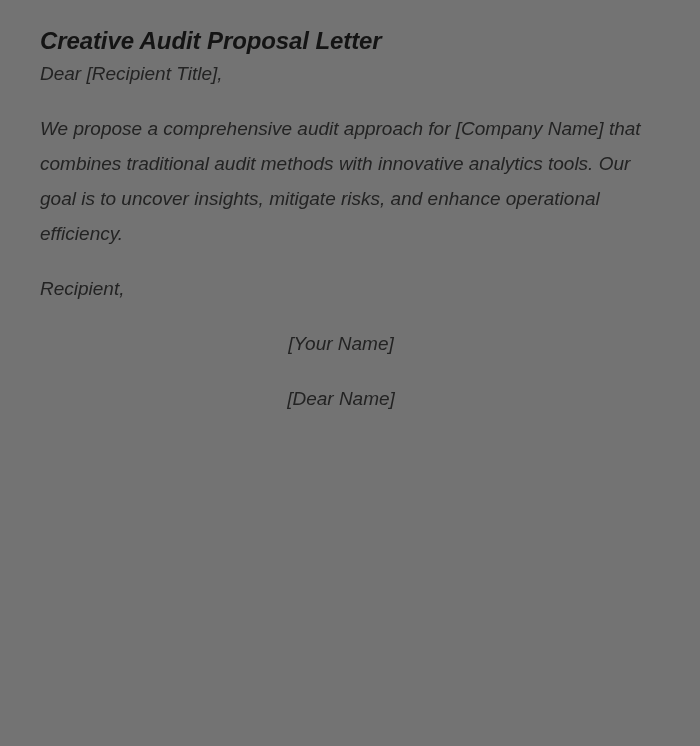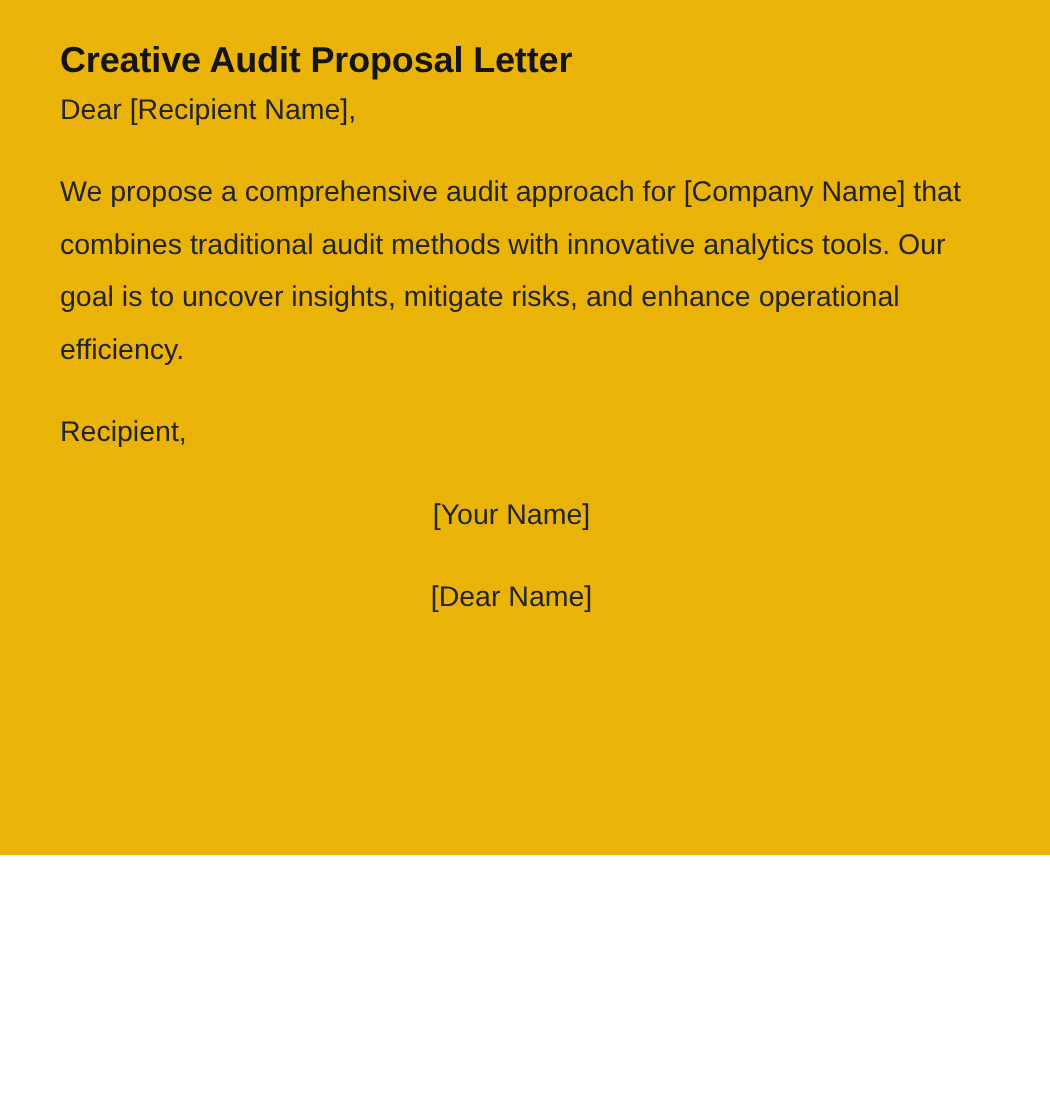--- a/index.html
+++ b/index.html
@@ -10,23 +10,24 @@
   body {
     width: 700px;
     height: 746px;
     overflow: hidden;
     font-family: "Liberation Sans", sans-serif;
     -webkit-font-smoothing: antialiased;
   }
   .page {
     box-sizing: border-box;
     width: 700px;
-    height: 570px;
-    background: #eab308;
+    height: 746px;
+    background: #737373;
     padding: 26px 40px 0 40px;
+    font-style: italic;
   }
   .letter-title {
     margin: 0 0 0 0;
     font-size: 24px;
     line-height: 30px;
     font-weight: bold;
     color: #141414;
     letter-spacing: -0.1px;
   }
   .letter-body {
@@ -55,21 +56,21 @@
 </head>
 <body>
 
 <div class="page">
 
   <h1 class="letter-title">Creative Audit Proposal Letter</h1>
 
   <div class="letter-body">
 
 
-    <p class="para">Dear [Recipient Name],</p>
+    <p class="para">Dear [Recipient Title],</p>
 
     <p class="para">We propose a comprehensive audit approach for [Company Name] that combines traditional audit methods with innovative analytics tools. Our goal is to uncover insights, mitigate risks, and enhance operational efficiency.</p>
 
 
     <p class="para">Recipient,</p>
 
     <p class="para sig-line">[Your Name]</p>
 
 
     <p class="para sig-line">[Dear Name]</p>

